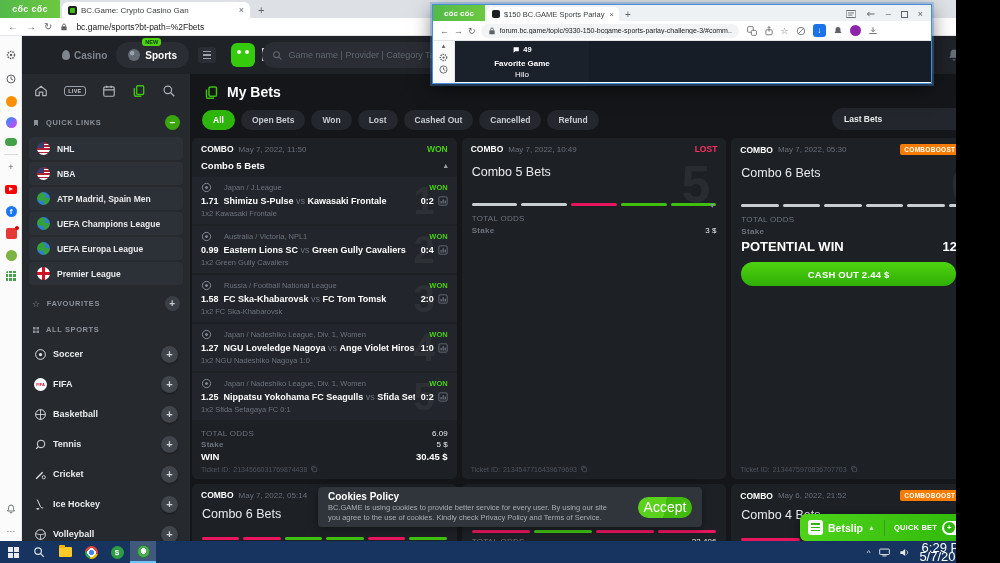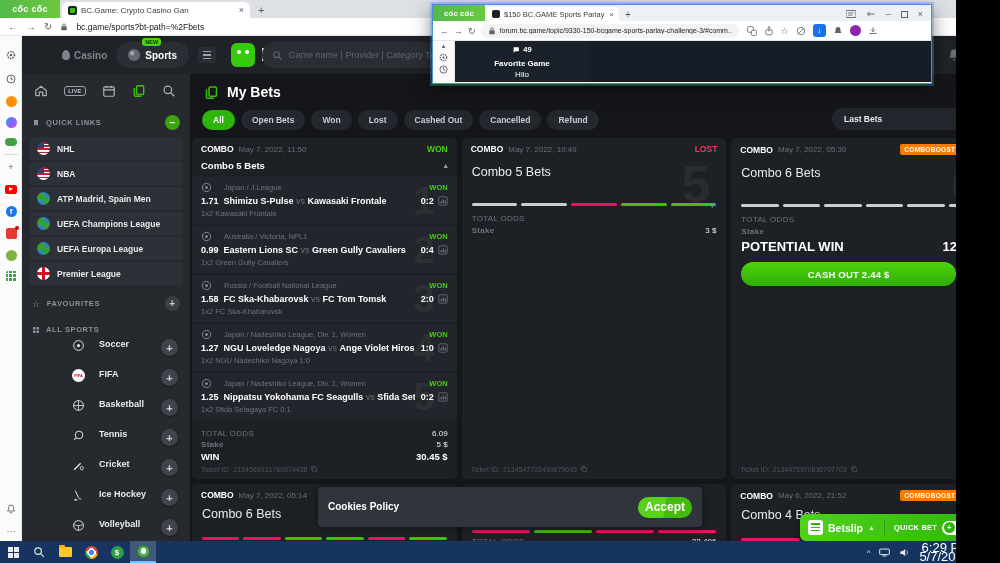--- a/index.html
+++ b/index.html
@@ -53,21 +53,21 @@
   .live-pill{border:1px solid #9aa3ab;border-radius:3px;color:#c2c9cf;font-size:5.5px;font-weight:bold;padding:1px 3px;letter-spacing:.3px;}
   .side-head{display:flex;align-items:center;gap:6px;padding:9px 10px 5px;color:#8a929b;font-size:7.5px;font-weight:bold;letter-spacing:.6px;}
   .mini-btn{margin-left:auto;width:15px;height:15px;border-radius:50%;display:flex;align-items:center;justify-content:center;color:#fff;font-size:10px;font-weight:bold;line-height:1;}
   .mini-green{background:#3aa50c;}
   .mini-dark{background:#3a3f46;color:#c6ccd2;}
   .side-item{margin:2px 7px;background:#2c3037;border-radius:4px;height:23px;display:flex;align-items:center;gap:7px;padding:0 8px;color:#e8eaec;font-size:8.5px;font-weight:bold;}
   .flag{width:13px;height:13px;border-radius:50%;flex:0 0 auto;overflow:hidden;}
   .flag.us{background:linear-gradient(#3c3b6e,#3c3b6e) 0 0/7px 6px no-repeat,repeating-linear-gradient(#b22234 0 1.6px,#fff 1.6px 3.2px);}
   .flag.globe{background:radial-gradient(circle at 30% 35%,#35a13a 0 34%,transparent 35%),radial-gradient(circle at 78% 72%,#35a13a 0 26%,transparent 27%),#2f80c8;}
   .flag.eng{background:linear-gradient(#ce1124,#ce1124) center/100% 3px no-repeat,linear-gradient(#ce1124,#ce1124) center/3px 100% no-repeat,#fff;}
-  .sport-item{height:30px;display:flex;align-items:flex-start;gap:14px;padding:0 12px;color:#e8eaec;font-size:9px;font-weight:bold;margin-left:38px;}
+  .sport-item{height:30px;display:flex;align-items:center;gap:6px;padding:0 12px;color:#e8eaec;font-size:9px;font-weight:bold;}
   .plus-circ{margin-left:auto;width:17px;height:17px;border-radius:50%;background:#40454c;color:#cfd4d9;font-size:11px;display:flex;align-items:center;justify-content:center;box-shadow:0 1px 2px rgba(0,0,0,.4);}
   .fifa-ic{width:13px;height:13px;border-radius:50%;background:#fff;display:flex;align-items:center;justify-content:center;color:#c8102e;font-size:4px;font-weight:bold;}
 
   
   .content{position:absolute;left:168px;top:38px;right:0;bottom:0;background:#141619;overflow:hidden;}
   .title-row{display:flex;align-items:center;gap:8px;padding:10px 0 8px 14px;color:#fff;font-size:14px;font-weight:bold;}
   .filters{display:flex;align-items:center;gap:6px;padding:2px 0 0 12px;}
   .fpill{height:20px;border-radius:10px;background:#24272d;color:#c6ccd2;font-size:8.5px;font-weight:bold;display:flex;align-items:center;padding:0 11px;}
   .fpill.active{background:#2eb50b;color:#fff;}
   .sort-pill{position:absolute;right:16px;top:34px;width:152px;height:22px;border-radius:11px;background:#23262c;color:#e8eaec;font-size:8.5px;font-weight:bold;display:flex;align-items:center;padding:0 12px;}
@@ -120,21 +120,21 @@
   .card .tick-bottom{margin-top:auto;padding:0 9px 6px;}
   .r2-body{padding:2px 10px 0;}
   .r2-segwrap{padding:0 10px;margin-top:16px;}
   .card5-sp{height:46px;}
 
   
   .cookies{position:absolute;left:128px;top:413px;width:384px;height:40px;background:#30353b;border-radius:4px;display:flex;align-items:center;gap:10px;padding:5px 10px;z-index:20;box-shadow:0 2px 8px rgba(0,0,0,.4);}
   .ck-text{width:292px;}
   .ck-title{color:#fff;font-size:10px;font-weight:bold;margin-bottom:1px;}
   .ck-body{color:#a8aeb5;font-size:7.5px;line-height:10px;}
-  .accept{margin-left:auto;width:54px;height:21px;border-radius:11px;background:linear-gradient(100deg,#5ad11c 0 50%,#43bb0e 50%);color:#fff;font-size:12px;font-weight:bold;display:flex;align-items:center;justify-content:center;}
+  .accept{margin-left:auto;width:54px;height:21px;border-radius:11px;background:linear-gradient(100deg,#5ad11c 0 50%,#43bb0e 50%);color:#fff;font-size:14px;font-weight:normal;display:flex;align-items:center;justify-content:center;}
 
   
   .betslip{position:absolute;left:610px;top:440px;width:194px;height:27px;border-radius:6px;background:linear-gradient(90deg,#4ed31a,#2cb509);display:flex;align-items:center;padding:0 8px;gap:5px;z-index:25;box-shadow:0 2px 8px rgba(0,0,0,.45);}
   .bs-doc{width:15px;height:15px;border-radius:3px;background:#fff;position:relative;}
   .bs-doc::after{content:"";position:absolute;left:3px;top:3px;right:3px;height:9px;background:repeating-linear-gradient(#2fb50d 0 1.5px,transparent 1.5px 3.5px);}
   .bs-label{color:#fff;font-size:10.5px;font-weight:bold;}
   .bs-car{color:#d7f7c8;font-size:7px;}
   .bs-div{width:1px;height:16px;background:rgba(0,0,0,.18);margin:0 4px;}
   .qb{color:#fff;font-size:7.5px;font-weight:bold;letter-spacing:.2px;}
   .toggle{width:34px;height:14px;border-radius:7px;background:#fff;position:relative;}
@@ -755,20 +755,21 @@
                 <div class="seg lost"></div>
               </div>
             </div>
 
         </div>
       </div>
 
       <div class="cookies">
         <div class="ck-text">
           <div class="ck-title">Cookies Policy</div>
+          <div class="ck-body">BC.GAME is using cookies to provide better service for every user. By using our site you agree to the use of cookies. Kindly check Privacy Policy and Terms of Service.</div>
         </div>
         <div class="accept">Accept</div>
       </div>
 
       <div class="betslip">
         <span class="bs-doc"></span>
         <span class="bs-label">Betslip</span>
         <span class="bs-car">▲</span>
         <span class="bs-div"></span>
         <span class="qb">QUICK BET</span>

